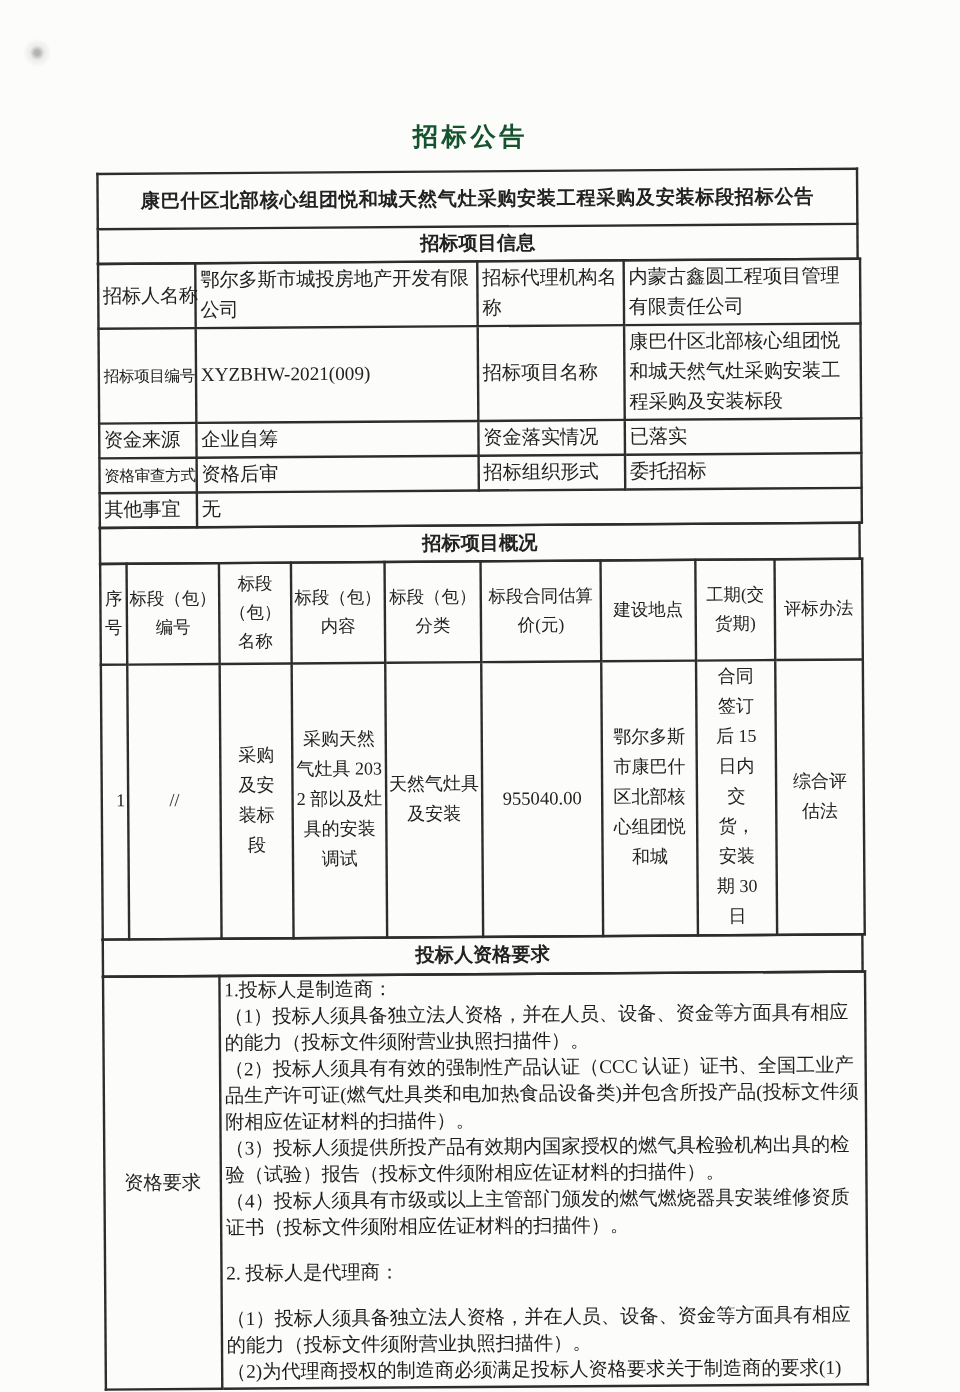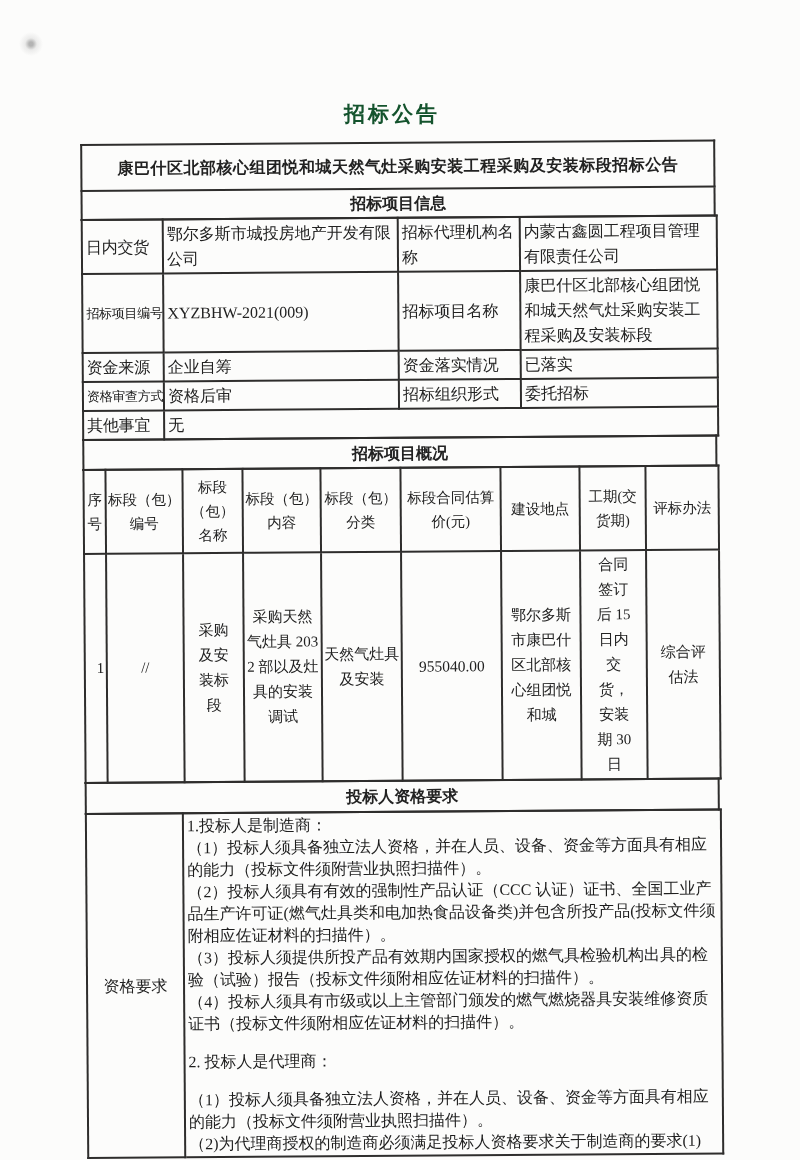--- a/index.html
+++ b/index.html
@@ -92,21 +92,21 @@
 
   <table class="t">
     <colgroup>
         <col style="width:81px">
         <col style="width:235px">
         <col style="width:122px">
         <col style="width:197px">
       </colgroup>
     <tbody>
         <tr class="r-name">
-      <td class="label1">日内交货</td>
+      <td class="label1">招标人名称</td>
       <td class="val2">鄂尔多斯市城投房地产开发有限公司</td>
       <td class="label3">招标代理机构名称</td>
       <td class="val4">内蒙古鑫圆工程项目管理有限责任公司</td>
     </tr>
     <tr class="r-num">
       <td class="label1 tight">招标项目编号</td>
       <td class="val2">XYZBHW-2021(009)</td>
       <td class="label3">招标项目名称</td>
       <td class="val4">康巴什区北部核心组团悦和城天然气灶采购安装工程采购及安装标段</td>
     </tr>

